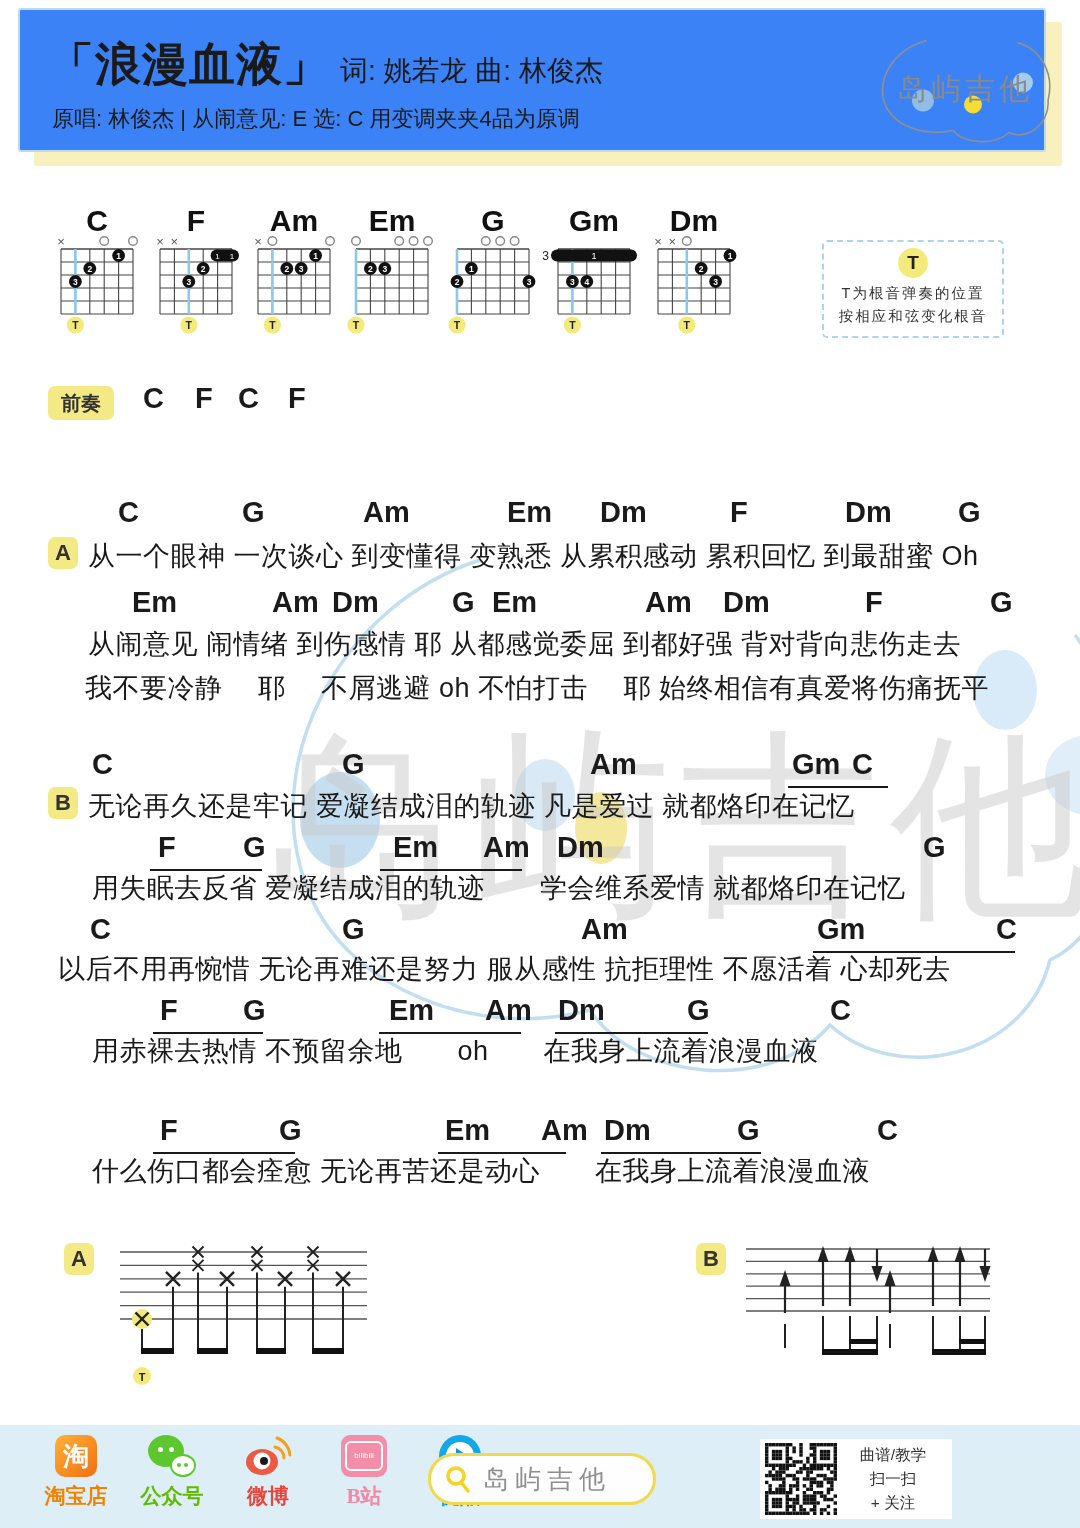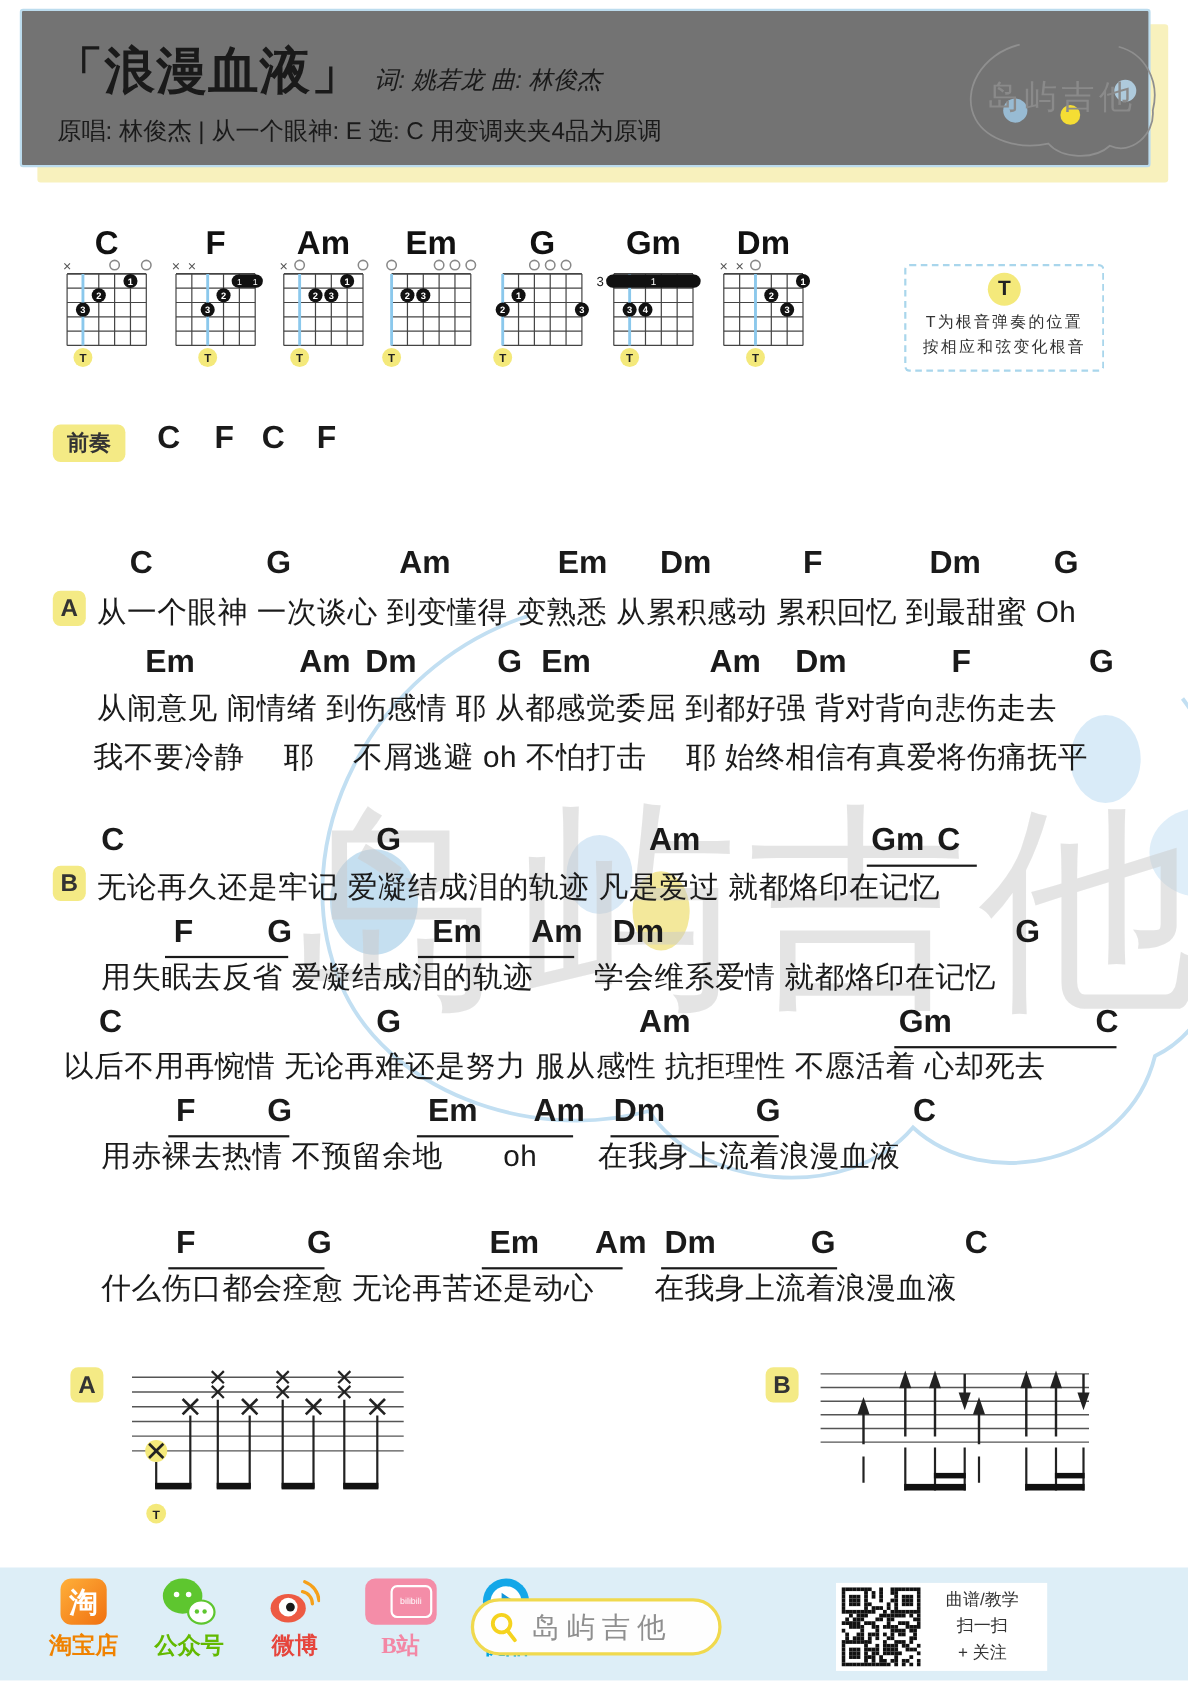--- a/index.html
+++ b/index.html
@@ -1,24 +1,24 @@
 <!DOCTYPE html>
 <html><head>
 <meta charset="utf-8">
 <style>
   html,body{margin:0;padding:0;background:#fff;}
   .page{position:relative;width:1080px;height:1528px;background:#fff;overflow:hidden;
         font-family:"Liberation Sans",sans-serif;color:#1a1a1a;}
   
   .header-box{position:absolute;left:18px;top:8px;width:1024px;height:140px;
-      background:#737373;border:2px solid #bcdcee;border-radius:3px;
+      background:#3b82f6;border:2px solid #bcdcee;border-radius:3px;
       box-shadow:16px 14px 0 #f8f1bd;z-index:3;}
   .title-row{position:absolute;left:28px;top:24px;display:flex;align-items:baseline;gap:10px;}
   .sheet-title{font-size:46px;font-weight:700;letter-spacing:1px;}
-  .sheet-credits{font-size:22px;font-weight:500;font-style:italic;}
+  .sheet-credits{font-size:28px;font-weight:500;}
   .sheet-subtitle{position:absolute;left:32px;top:94px;font-size:22px;font-weight:500;}
   
   .brand-logo{position:absolute;left:865px;top:22px;width:200px;height:130px;z-index:4;}
   
   .watermark{position:absolute;left:230px;top:545px;z-index:0;pointer-events:none;}
   
   .diagrams-svg{position:absolute;left:0;top:203px;z-index:2;}
   .t-note{position:absolute;left:822px;top:240px;width:178px;height:94px;
       border:2px dashed #a9d6ec;border-radius:5px;background:#fff;z-index:2;text-align:center;}
   .t-note .t-circle{width:30px;height:30px;border-radius:50%;background:#f4e97b;color:#222;
@@ -43,21 +43,21 @@
   .social{display:flex;flex-direction:column;align-items:center;width:76px;}
   .slabel{font-size:21px;font-weight:700;margin-top:5px;font-family:Liberation Serif, serif;}
   .ic-taobao{width:42px;height:42px;border-radius:10px;background:linear-gradient(135deg,#ffb03a,#f07010);
       color:#fff;font-size:26px;font-weight:700;text-align:center;line-height:42px;}
   .ic-wechat{position:relative;width:48px;height:42px;}
   .ic-wechat .big{position:absolute;left:0;top:0;width:36px;height:32px;border-radius:50%;background:#5ec62f;}
   .ic-wechat .big i{position:absolute;width:5px;height:5px;border-radius:50%;background:#fff;top:12px;}
   .ic-wechat .small{position:absolute;right:0;bottom:0;width:22px;height:19px;border-radius:50%;
       background:#fff;border:2px solid #5ec62f;}
   .ic-wechat .small i{position:absolute;width:4px;height:4px;border-radius:50%;background:#5ec62f;top:7px;}
-  .ic-bili{width:46px;height:42px;border-radius:9px;background:#f48da8;display:flex;align-items:center;justify-content:center;padding-left:19px;}
+  .ic-bili{width:46px;height:42px;border-radius:9px;background:#f48da8;display:flex;align-items:center;justify-content:center;}
   .ic-bili .tv{width:34px;height:26px;border:2px solid #fff;border-radius:6px;color:#fff;
       font-size:8px;text-align:center;line-height:26px;letter-spacing:0;}
   .ic-youku{width:42px;height:42px;border-radius:50%;background:#14a7e8;display:flex;align-items:center;justify-content:center;}
   .ic-youku .inner{width:28px;height:28px;border-radius:50%;background:#fff;display:flex;align-items:center;justify-content:center;}
   .ic-youku .tri{width:0;height:0;border-left:12px solid #1296db;border-top:8px solid transparent;
       border-bottom:8px solid transparent;margin-left:4px;}
   .search-pill{position:absolute;left:428px;top:28px;width:228px;height:52px;background:#fefefe;
       border:3px solid #f0d94e;border-radius:30px;display:flex;align-items:center;padding-left:12px;box-sizing:border-box;}
   .search-pill .txt{color:#8f8f8f;font-size:26px;letter-spacing:6px;margin-left:10px;font-weight:500;}
   .qr-card{position:absolute;left:760px;top:14px;width:192px;height:80px;background:#fff;display:flex;align-items:center;}
@@ -79,21 +79,21 @@
     <ellipse cx="775" cy="145" rx="32" ry="40" fill="#cfe6f6" opacity="0.8"></ellipse>
     <ellipse cx="860" cy="230" rx="45" ry="40" fill="#d7eaf7" opacity="0.8"></ellipse>
     <text x="450" y="350" text-anchor="middle" font-size="200" letter-spacing="10" fill="#cbcbcb" opacity="0.5" font-family="Liberation Sans, sans-serif">岛屿吉他</text>
   </svg>
 
   <div class="header-box">
     <div class="title-row">
       <span class="sheet-title">「浪漫血液」</span>
       <span class="sheet-credits">词: 姚若龙 曲: 林俊杰</span>
     </div>
-    <div class="sheet-subtitle">原唱: 林俊杰 | 从一个眼神: E 选: C 用变调夹夹4品为原调</div>
+    <div class="sheet-subtitle">原唱: 林俊杰 | 从闹意见: E 选: C 用变调夹夹4品为原调</div>
   </div>
 
   <svg class="brand-logo" viewBox="0 0 200 125">
     <path d="M 62,16 C 28,24 8,58 22,84 C 32,102 60,112 88,106 C 100,120 130,121 144,108
              C 163,117 185,98 183,76 C 190,48 175,24 152,18" fill="none" stroke="#8f8f8f" stroke-width="1.6"></path>
     <circle cx="58" cy="76" r="11" fill="#9fc8e4" opacity="0.85"></circle>
     <circle cx="108" cy="80" r="9" fill="#f5dd34"></circle>
     <circle cx="158" cy="58" r="10" fill="#b9d9ee" opacity="0.85"></circle>
     <text x="100" y="74" text-anchor="middle" font-size="30" letter-spacing="4" fill="#8a8a8a" font-family="Liberation Sans, sans-serif">岛屿吉他</text>
   </svg>

